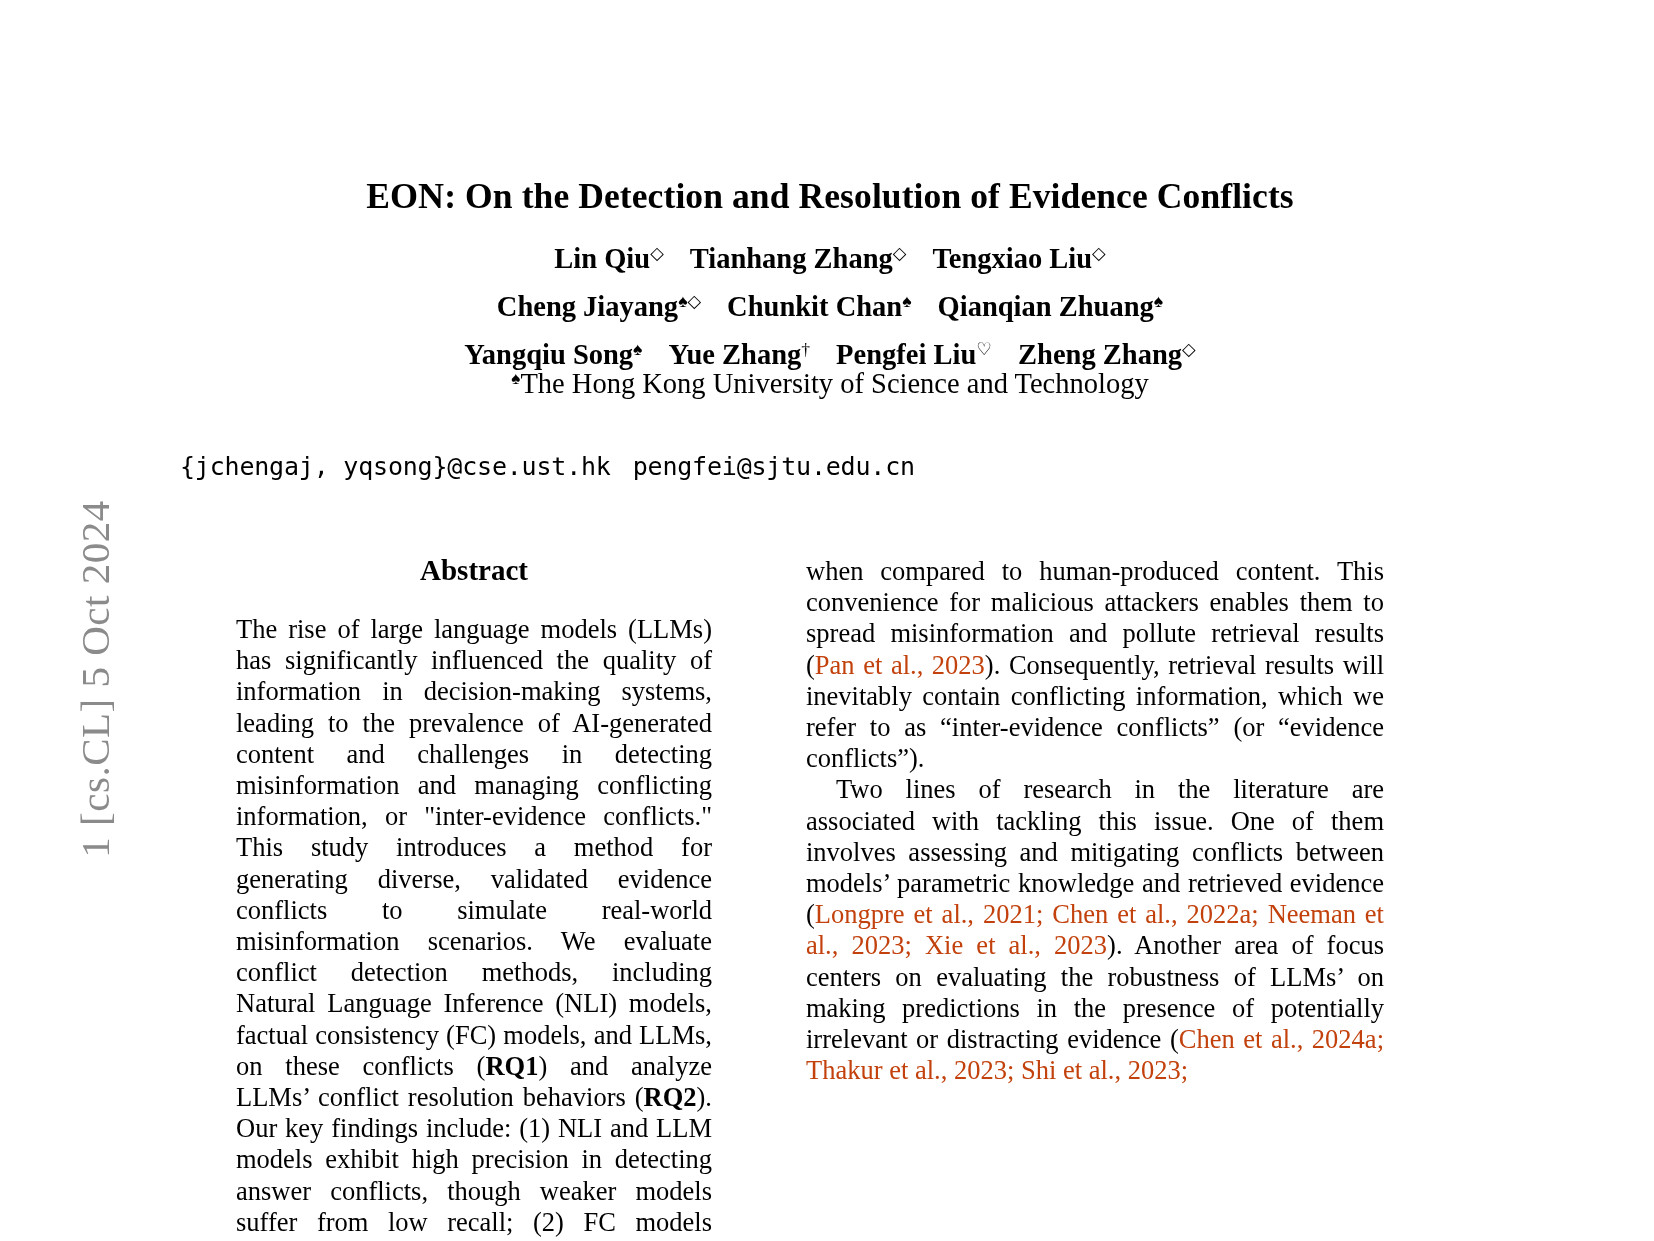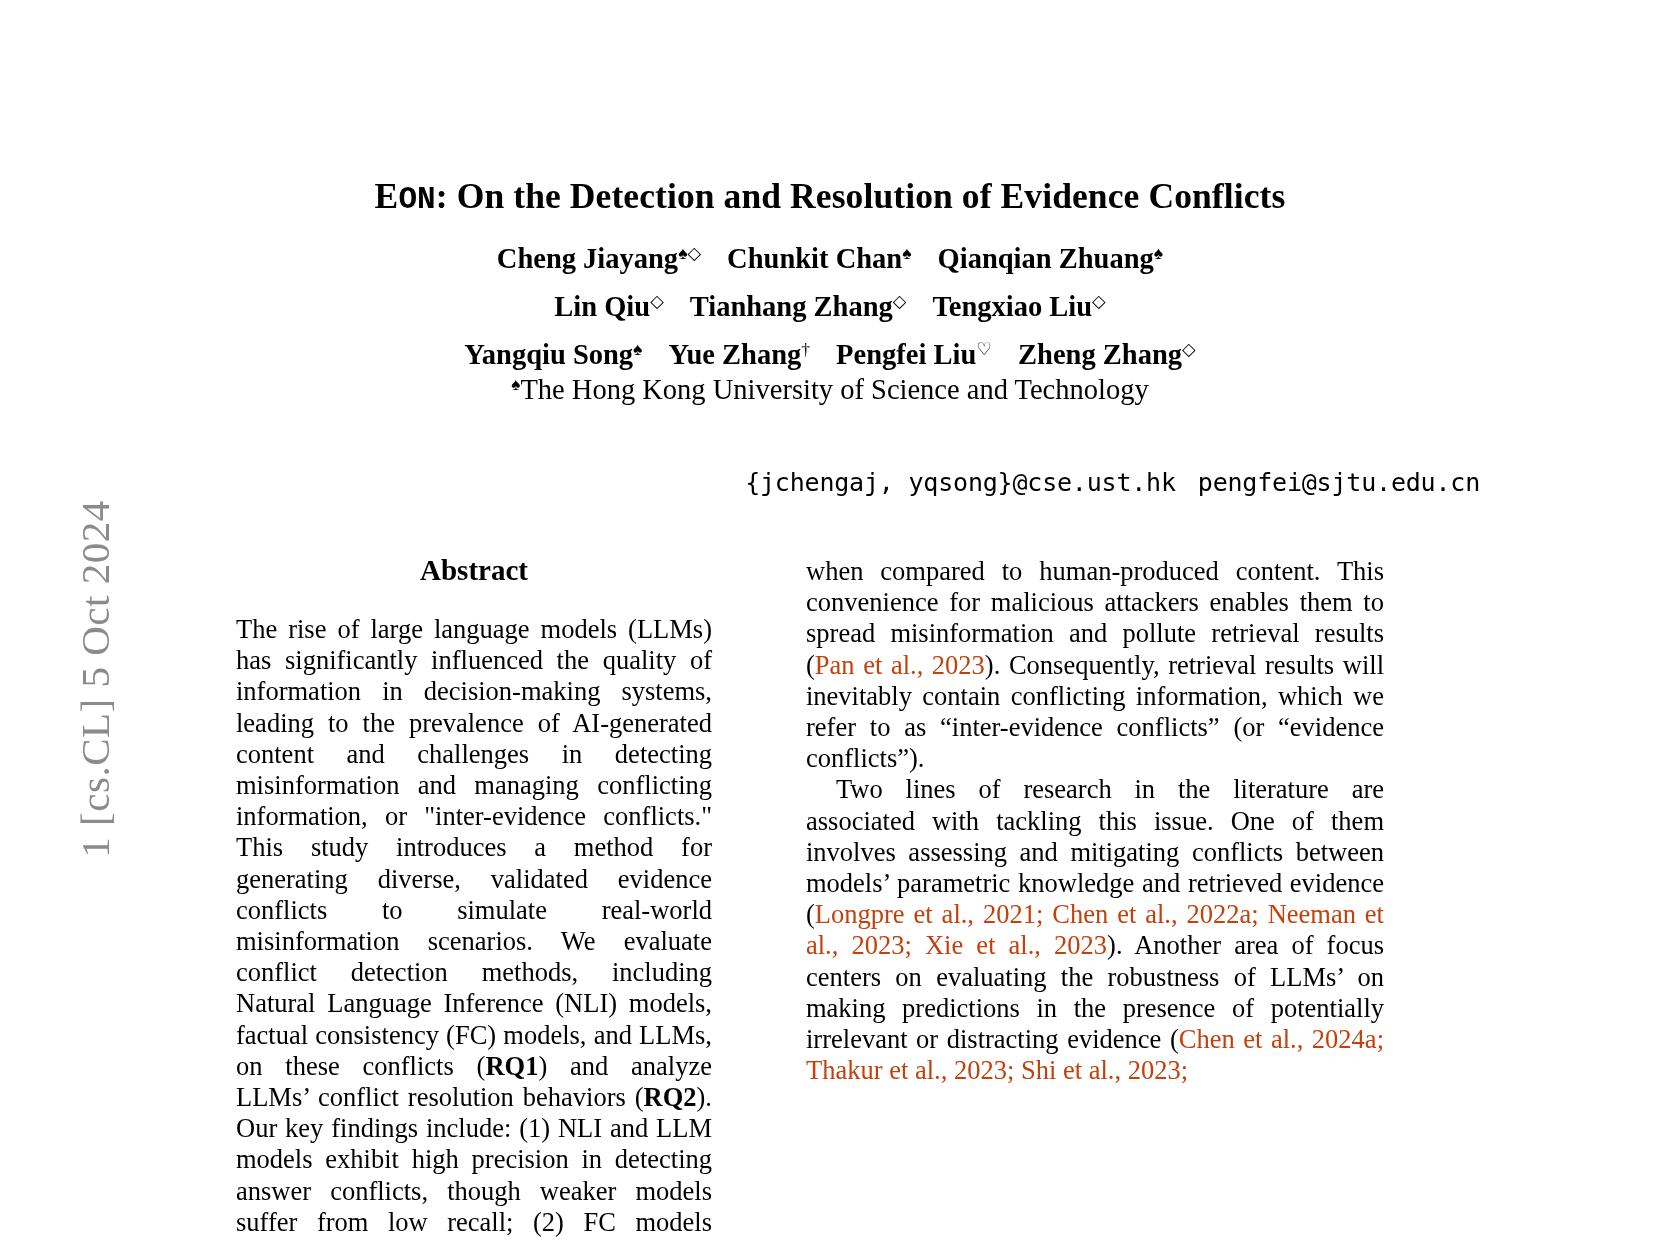--- a/index.html
+++ b/index.html
@@ -46,22 +46,21 @@
     left: 180px;
     top: 176px;
     width: 1300px;
     text-align: center;
     font-size: 35.5px;
     font-weight: bold;
     letter-spacing: 0.1px;
     line-height: 1.15;
   }
   .title .sc {
-    font-size: 31px;
-    font-family: Liberation Mono, monospace;
+    font-size: 36px;
   }
 
   .authors {
     position: absolute;
     left: 180px;
     top: 232px;
     width: 1300px;
     text-align: center;
     font-size: 28.5px;
     font-weight: bold;
@@ -89,38 +88,38 @@
   .affils {
     position: absolute;
     left: 180px;
     top: 364px;
     width: 1300px;
     text-align: center;
     font-size: 28.5px;
     font-weight: normal;
   }
   .affil-line {
-    line-height: 42px;
+    line-height: 30px;
     white-space: nowrap;
   }
   .affil-line .agap {
     display: inline-block;
     width: 30px;
   }
   .asup {
     font-size: 0.60em;
     vertical-align: 0.55em;
   }
 
   .emails {
     position: absolute;
     left: 180px;
-    top: 464px;
-    width: 1300px;
-    text-align: right;
+    top: 448px;
+    width: 1300px;
+    text-align: left;
     font-family: "DejaVu Sans Mono", "Liberation Mono", monospace;
     font-size: 25px;
     letter-spacing: -0.2px;
   }
   .email-line {
     line-height: 38px;
     white-space: nowrap;
   }
   .email-line .egap {
     display: inline-block;
@@ -178,25 +177,25 @@
 
 <div class="page">
 
   <div class="title">
     <span>E</span><span class="sc">ON</span><span>: On the Detection and Resolution of Evidence Conflicts</span>
   </div>
 
   <div class="authors">
 
     <div class="author-line">
+      <span>Lin Qiu</span><span class="sup-thin">◇</span><span class="gap"></span><span>Tianhang Zhang</span><span class="sup-thin">◇</span><span class="gap"></span><span>Tengxiao Liu</span><span class="sup-thin">◇</span>
+    </div>
+
+    <div class="author-line">
       <span>Cheng Jiayang</span><span class="sup">♠</span><span class="sup-thin">◇</span><span class="gap"></span><span>Chunkit Chan</span><span class="sup">♠</span><span class="gap"></span><span>Qianqian Zhuang</span><span class="sup">♠</span>
-    </div>
-
-    <div class="author-line">
-      <span>Lin Qiu</span><span class="sup-thin">◇</span><span class="gap"></span><span>Tianhang Zhang</span><span class="sup-thin">◇</span><span class="gap"></span><span>Tengxiao Liu</span><span class="sup-thin">◇</span>
     </div>
 
     <div class="author-line">
       <span>Yangqiu Song</span><span class="sup">♠</span><span class="gap"></span><span>Yue Zhang</span><span class="sup-thin">†</span><span class="gap"></span><span>Pengfei Liu</span><span class="sup-thin">♡</span><span class="gap"></span><span>Zheng Zhang</span><span class="sup-thin">◇</span>
     </div>
   </div>
 
   <div class="affils">
     <div class="affil-line">
       <span class="asup">♠</span><span>The Hong Kong University of Science and Technology</span>

